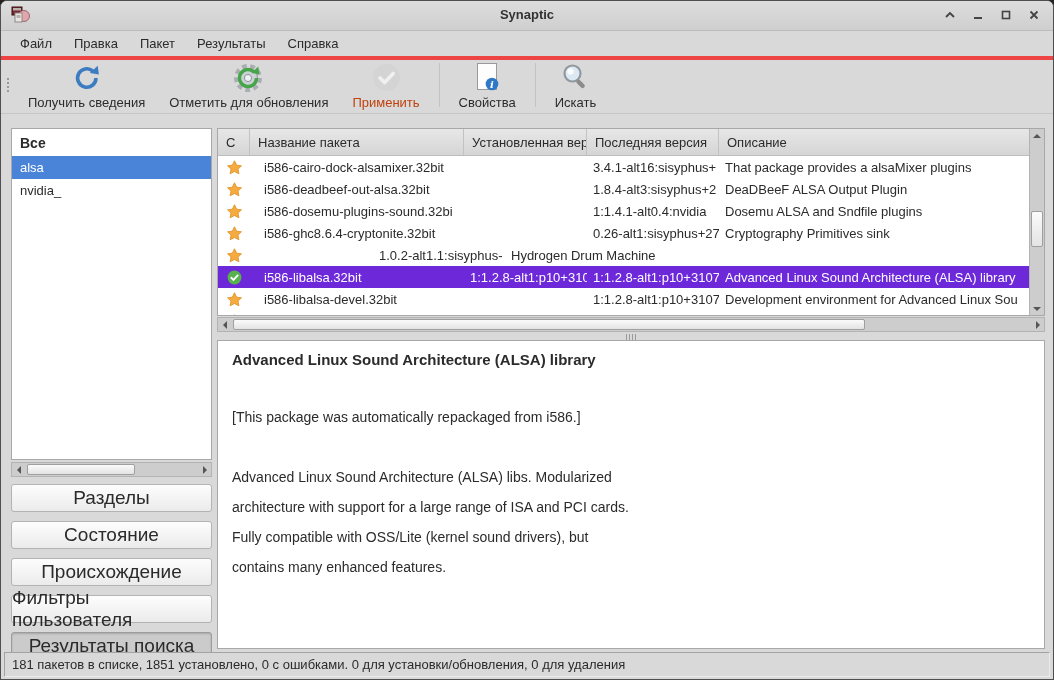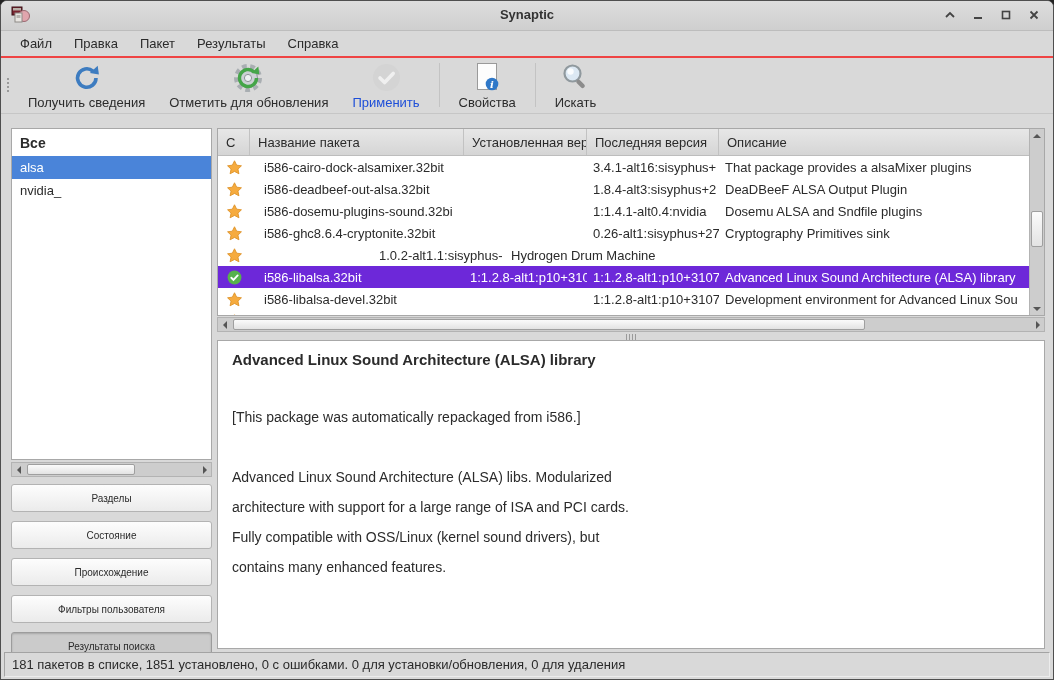--- a/index.html
+++ b/index.html
@@ -10,31 +10,31 @@
   
   .titlebar{position:absolute;left:0;top:0;right:0;height:29px;
     background:linear-gradient(#dddddd,#cfcfcf);border-bottom:1px solid #bdbdbd;}
   .title{position:absolute;left:0;right:0;top:6px;text-align:center;font-weight:bold;font-size:13px;color:#333;}
   .app-icon{position:absolute;left:8px;top:3px;}
   .win-controls{position:absolute;right:12px;top:7px;display:flex;gap:14px;}
   .win-btn{width:14px;height:14px;display:flex;align-items:center;justify-content:center;cursor:default;}
 
   
   .menubar{position:absolute;top:29px;left:0;right:0;height:26px;display:flex;align-items:center;
-    padding-left:8px;border-bottom:2px solid #ef4444;}
+    padding-left:8px;border-bottom:4px solid #ef4444;}
   .menu-item{padding:4px 11px;font-size:13px;}
 
   
   .toolbar{position:absolute;top:56px;left:0;right:0;height:56px;border-bottom:1px solid #c6c6c6;
     display:flex;align-items:center;padding-left:4px;}
   .tb-grip{width:3px;height:14px;margin:0 4px 0 2px;border-left:2px dotted #9a9a9a;}
   .tb-btn{display:flex;flex-direction:column;align-items:center;justify-content:flex-end;height:52px;padding:1px 12px 3px 12px;}
   .tb-icon{height:33px;display:flex;align-items:center;justify-content:center;}
   .tb-label{font-size:13px;margin-top:1px;white-space:nowrap;}
-  .tb-btn.disabled .tb-label{color:#1d4ed8;}
+  .tb-btn.disabled .tb-label{color:#c2410c;}
   .tb-sep{width:1px;height:44px;background:#c3c3c3;margin:0 7px;}
 
   
   .sidebar-list{position:absolute;left:10px;top:127px;width:201px;height:332px;background:#fff;
     border:1px solid #a8a8a8;box-sizing:border-box;overflow:hidden;font-size:13px;}
   .sidebar-header{font-weight:bold;padding:6px 8px 5px 8px;font-size:14px;}
   .sidebar-item{padding:3px 8px;line-height:17px;}
   .sidebar-item.selected{background:#4a84d9;color:#fff;}
 
   
@@ -48,21 +48,21 @@
   .tri.down{border-top-color:#555;border-bottom:none;}
 
   .sidebar-hscroll{left:10px;top:461px;width:201px;height:15px;}
   .sidebar-hscroll .sb-thumb{left:15px;top:1px;bottom:1px;width:106px;}
   .table-hscroll{left:216px;top:316px;width:828px;height:15px;}
   .table-hscroll .sb-thumb{left:15px;top:1px;bottom:1px;width:630px;}
 
   
   .filter-col{position:absolute;left:10px;top:483px;width:201px;display:flex;flex-direction:column;gap:9px;}
   .filter-btn{height:26px;border:1px solid #b3b3b3;border-radius:3px;background:linear-gradient(#fdfdfd,#ebebeb);
-    display:flex;align-items:center;justify-content:center;font-size:10px;}
+    display:flex;align-items:center;justify-content:center;font-size:19px;}
   .filter-btn.active{background:#cbcbcb;border-color:#9c9c9c;box-shadow:inset 0 1px 2px rgba(0,0,0,.18);}
 
   
   .table{position:absolute;left:216px;top:127px;width:828px;height:188px;background:#fff;
     border:1px solid #a8a8a8;box-sizing:border-box;}
   .table-inner{position:absolute;left:0;top:0;right:15px;bottom:0;overflow:hidden;}
   .thead{display:flex;height:27px;background:linear-gradient(#e7e7e7,#d5d5d5);border-bottom:1px solid #bdbdbd;box-sizing:border-box;}
   .th{border-right:1px solid #c2c2c2;font-size:13px;display:flex;align-items:center;padding:0 8px;
     box-sizing:border-box;overflow:hidden;white-space:nowrap;flex:none;}
   .trow{display:flex;height:22px;align-items:center;font-size:13px;}
@@ -344,21 +344,21 @@
   </div>
 
   <div class="details">
     <div class="details-title">Advanced Linux Sound Architecture (ALSA) library</div>
     <div id="detail-lines">
         <div class="detail-line"></div>
         <div class="detail-line">[This package was automatically repackaged from i586.]</div>
         <div class="detail-line"></div>
         <div class="detail-line">Advanced Linux Sound Architecture (ALSA) libs. Modularized</div>
         <div class="detail-line">architecture with support for a large range of ISA and PCI cards.</div>
-        <div class="detail-line">Fully compatible with OSS/Linux (kernel sound drivers), but</div>
+        <div class="detail-line">Fully compatible with OSS/Lite (kernel sound drivers), but</div>
         <div class="detail-line">contains many enhanced features.</div>
       </div>
   </div>
 
   <div class="statusbar">
     <span>181 пакетов в списке, 1851 установлено, 0 с ошибками. 0 для установки/обновления, 0 для удаления</span>
   </div>
 
 </div>
 

